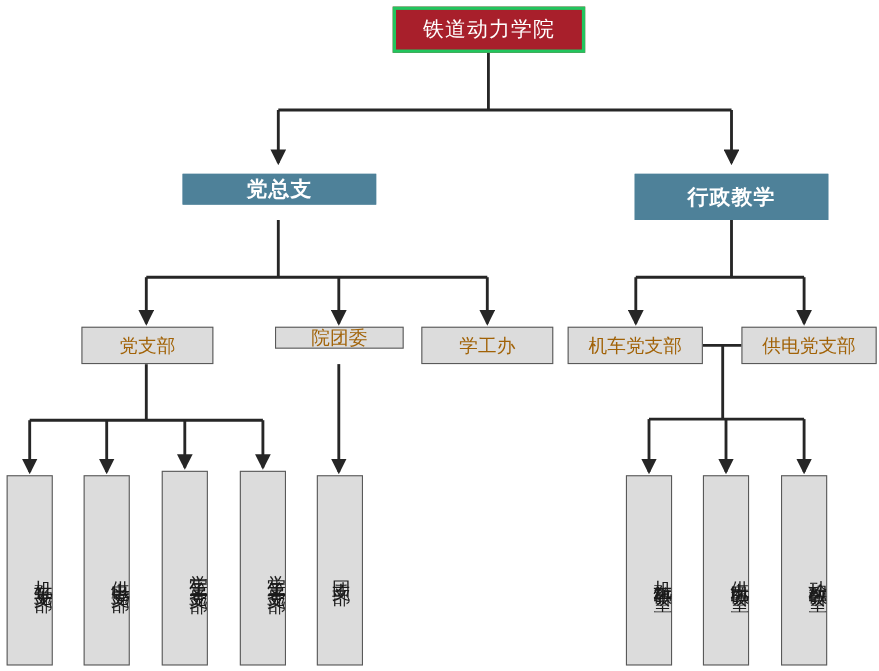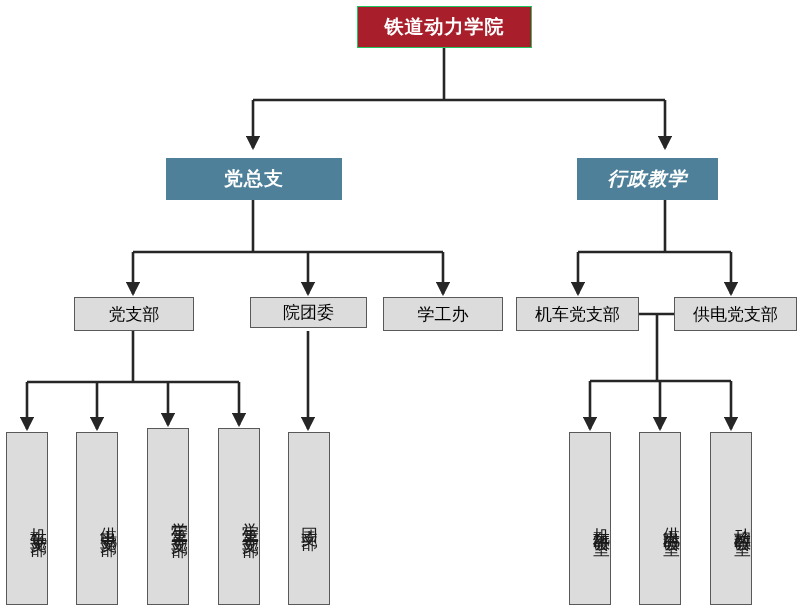--- a/index.html
+++ b/index.html
@@ -30,36 +30,36 @@
     box-sizing: border-box;
     display: flex;
     align-items: center;
     justify-content: center;
     text-align: center;
     z-index: 2;
   }
   .node-root {
     background: #A81F2B;
     color: #ffffff;
-    border: 1px solid #22c55e;
+    border: 3px solid #22c55e;
     font-size: 19px;
-    font-weight: bold;
+    font-weight: normal;
     letter-spacing: 1px;
   }
   .node-div {
     background: #4E8199;
     color: #ffffff;
     border: 1px solid #4E8199;
     font-size: 19px;
     font-weight: bold;
     letter-spacing: 1px;
   }
   .node-unit {
     background: #DCDCDC;
-    color: #000000;
+    color: #a16207;
     border: 1.5px solid #595959;
     font-size: 17px;
   }
   .node-leaf {
     background: #DCDCDC;
     color: #1a1a1a;
     border: 1.5px solid #595959;
     font-size: 17px;
     writing-mode: vertical-rl;
     text-orientation: upright;
@@ -118,25 +118,25 @@
     <path d="M 639 314 L 676 314" stroke="#262626" stroke-width="2.6" fill="none"></path>
     <path d="M 657 314 L 657 381" stroke="#262626" stroke-width="2.6" fill="none"></path>
     <path d="M 590 381 L 731 381" stroke="#262626" stroke-width="2.6" fill="none"></path>
     <path d="M 590 381 L 590 429" stroke="#262626" stroke-width="2.6" fill="none" marker-end="url(#arrow)"></path>
     <path d="M 660 381 L 660 429" stroke="#262626" stroke-width="2.6" fill="none" marker-end="url(#arrow)"></path>
     <path d="M 731 381 L 731 429" stroke="#262626" stroke-width="2.6" fill="none" marker-end="url(#arrow)"></path>
   </svg>
 
   <div class="node node-root" style="left:357px; top:6px; width:175px; height:42px;">铁道动力学院</div>
 
-  <div class="node node-div" style="left:166px; top:158px; width:176px; height:42px;">党总支</div>
-  <div class="node node-div" style="left:577px; top:158px; width:141px; height:42px;font-style:italic;">行政教学</div>
+  <div class="node node-div" style="left:166px; top:158px; width:176px; height:28px;">党总支</div>
+  <div class="node node-div" style="left:577px; top:158px; width:176px; height:42px;">行政教学</div>
 
   <div class="node node-unit" style="left:74px; top:297px; width:120px; height:34px;">党支部</div>
-  <div class="node node-unit" style="left:250px; top:297px; width:117px; height:31px;text-align:center;">院团委</div>
+  <div class="node node-unit" style="left:250px; top:297px; width:117px; height:20px;text-align:center;">院团委</div>
   <div class="node node-unit" style="left:383px; top:297px; width:120px; height:34px;">学工办</div>
 
   <div class="node node-unit" style="left:516px; top:297px; width:123px; height:34px;">机车党支部</div>
   <div class="node node-unit" style="left:674px; top:297px; width:123px; height:34px;">供电党支部</div>
 
   <div class="node node-leaf" style="left:6px; top:432px; width:42px; height:173px;">
     <span class="leaf-text">机车党支部</span>
   </div>
   <div class="node node-leaf" style="left:76px; top:432px; width:42px; height:173px;">
     <span class="leaf-text">供电党支部</span>

